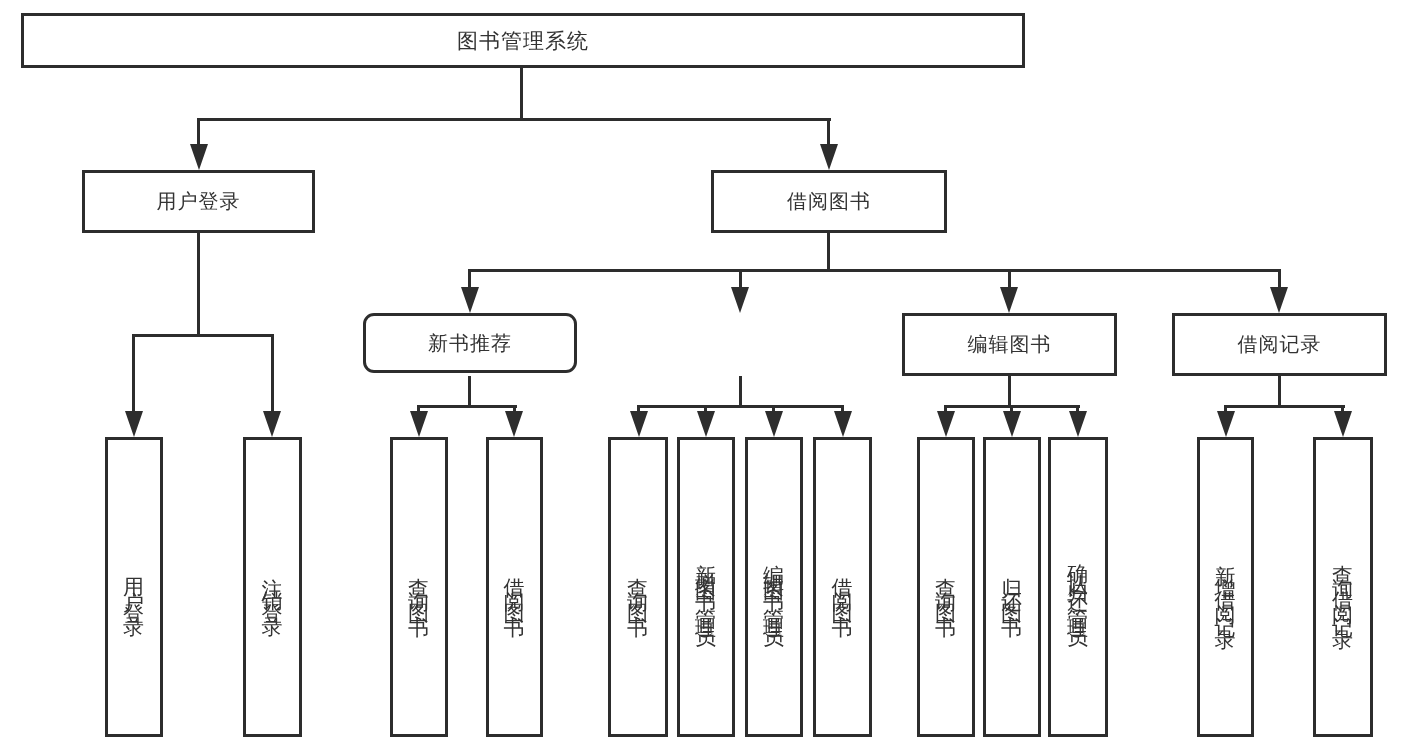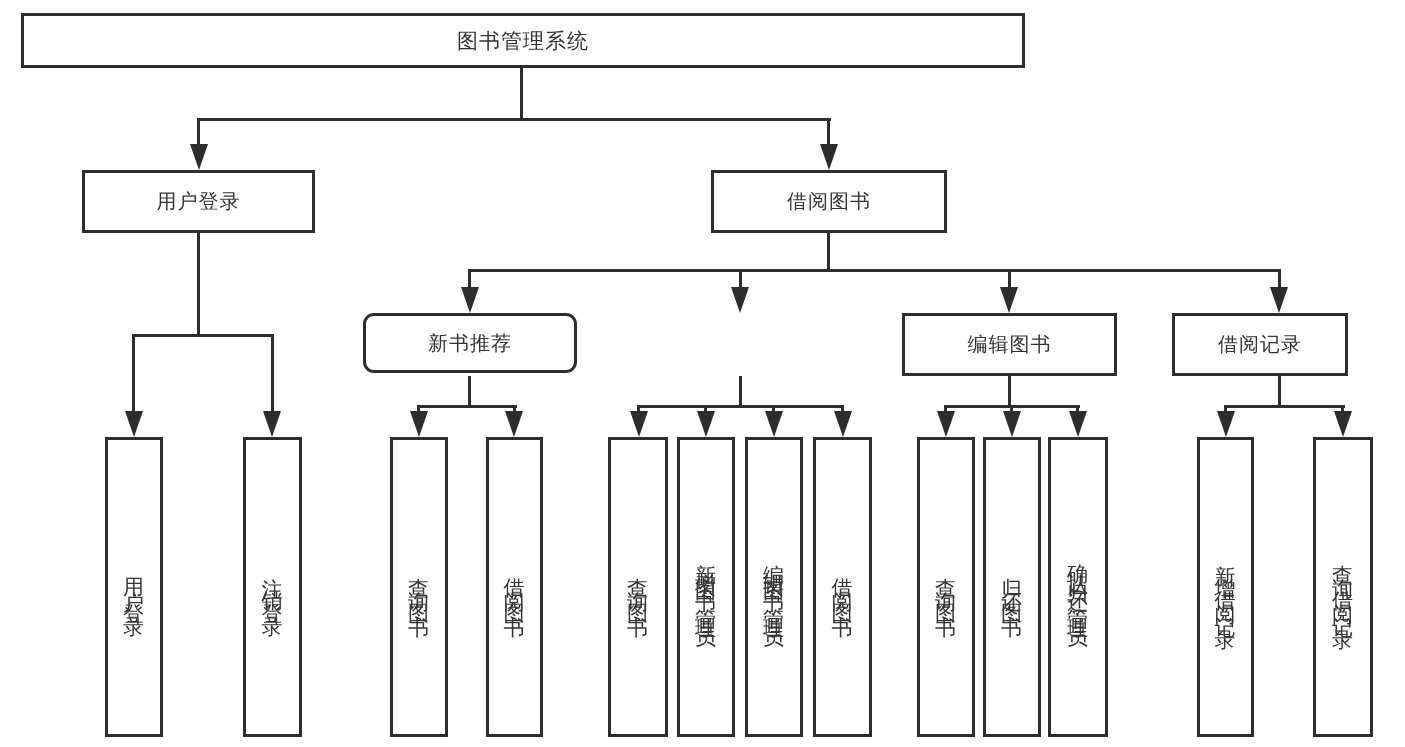--- a/index.html
+++ b/index.html
@@ -105,21 +105,21 @@
   <div class="arrow" style="left:1000px; top:287px;"></div>
   <div class="vl" style="left:1278px; top:269px; height:21px;"></div>
   <div class="arrow" style="left:1270px; top:287px;"></div>
 
   <div class="hbox" style="left:363px; top:313px; width:214px; height:60px;border-radius:11px;">
     <span>新书推荐</span>
   </div>
   <div class="hbox" style="left:902px; top:313px; width:215px; height:63px;">
     <span>编辑图书</span>
   </div>
-  <div class="hbox" style="left:1172px; top:313px; width:176px; height:63px;">
+  <div class="hbox" style="left:1172px; top:313px; width:215px; height:63px;">
     <span>借阅记录</span>
   </div>
 
   <div class="vl" style="left:468px; top:376px; height:32px;"></div>
   <div class="hl" style="left:417px; top:405px; width:100px;"></div>
   <div class="vl" style="left:417px; top:405px; height:8px;"></div>
   <div class="arrow" style="left:410px; top:411px;"></div>
   <div class="vl" style="left:513px; top:405px; height:8px;"></div>
   <div class="arrow" style="left:505px; top:411px;"></div>
 

